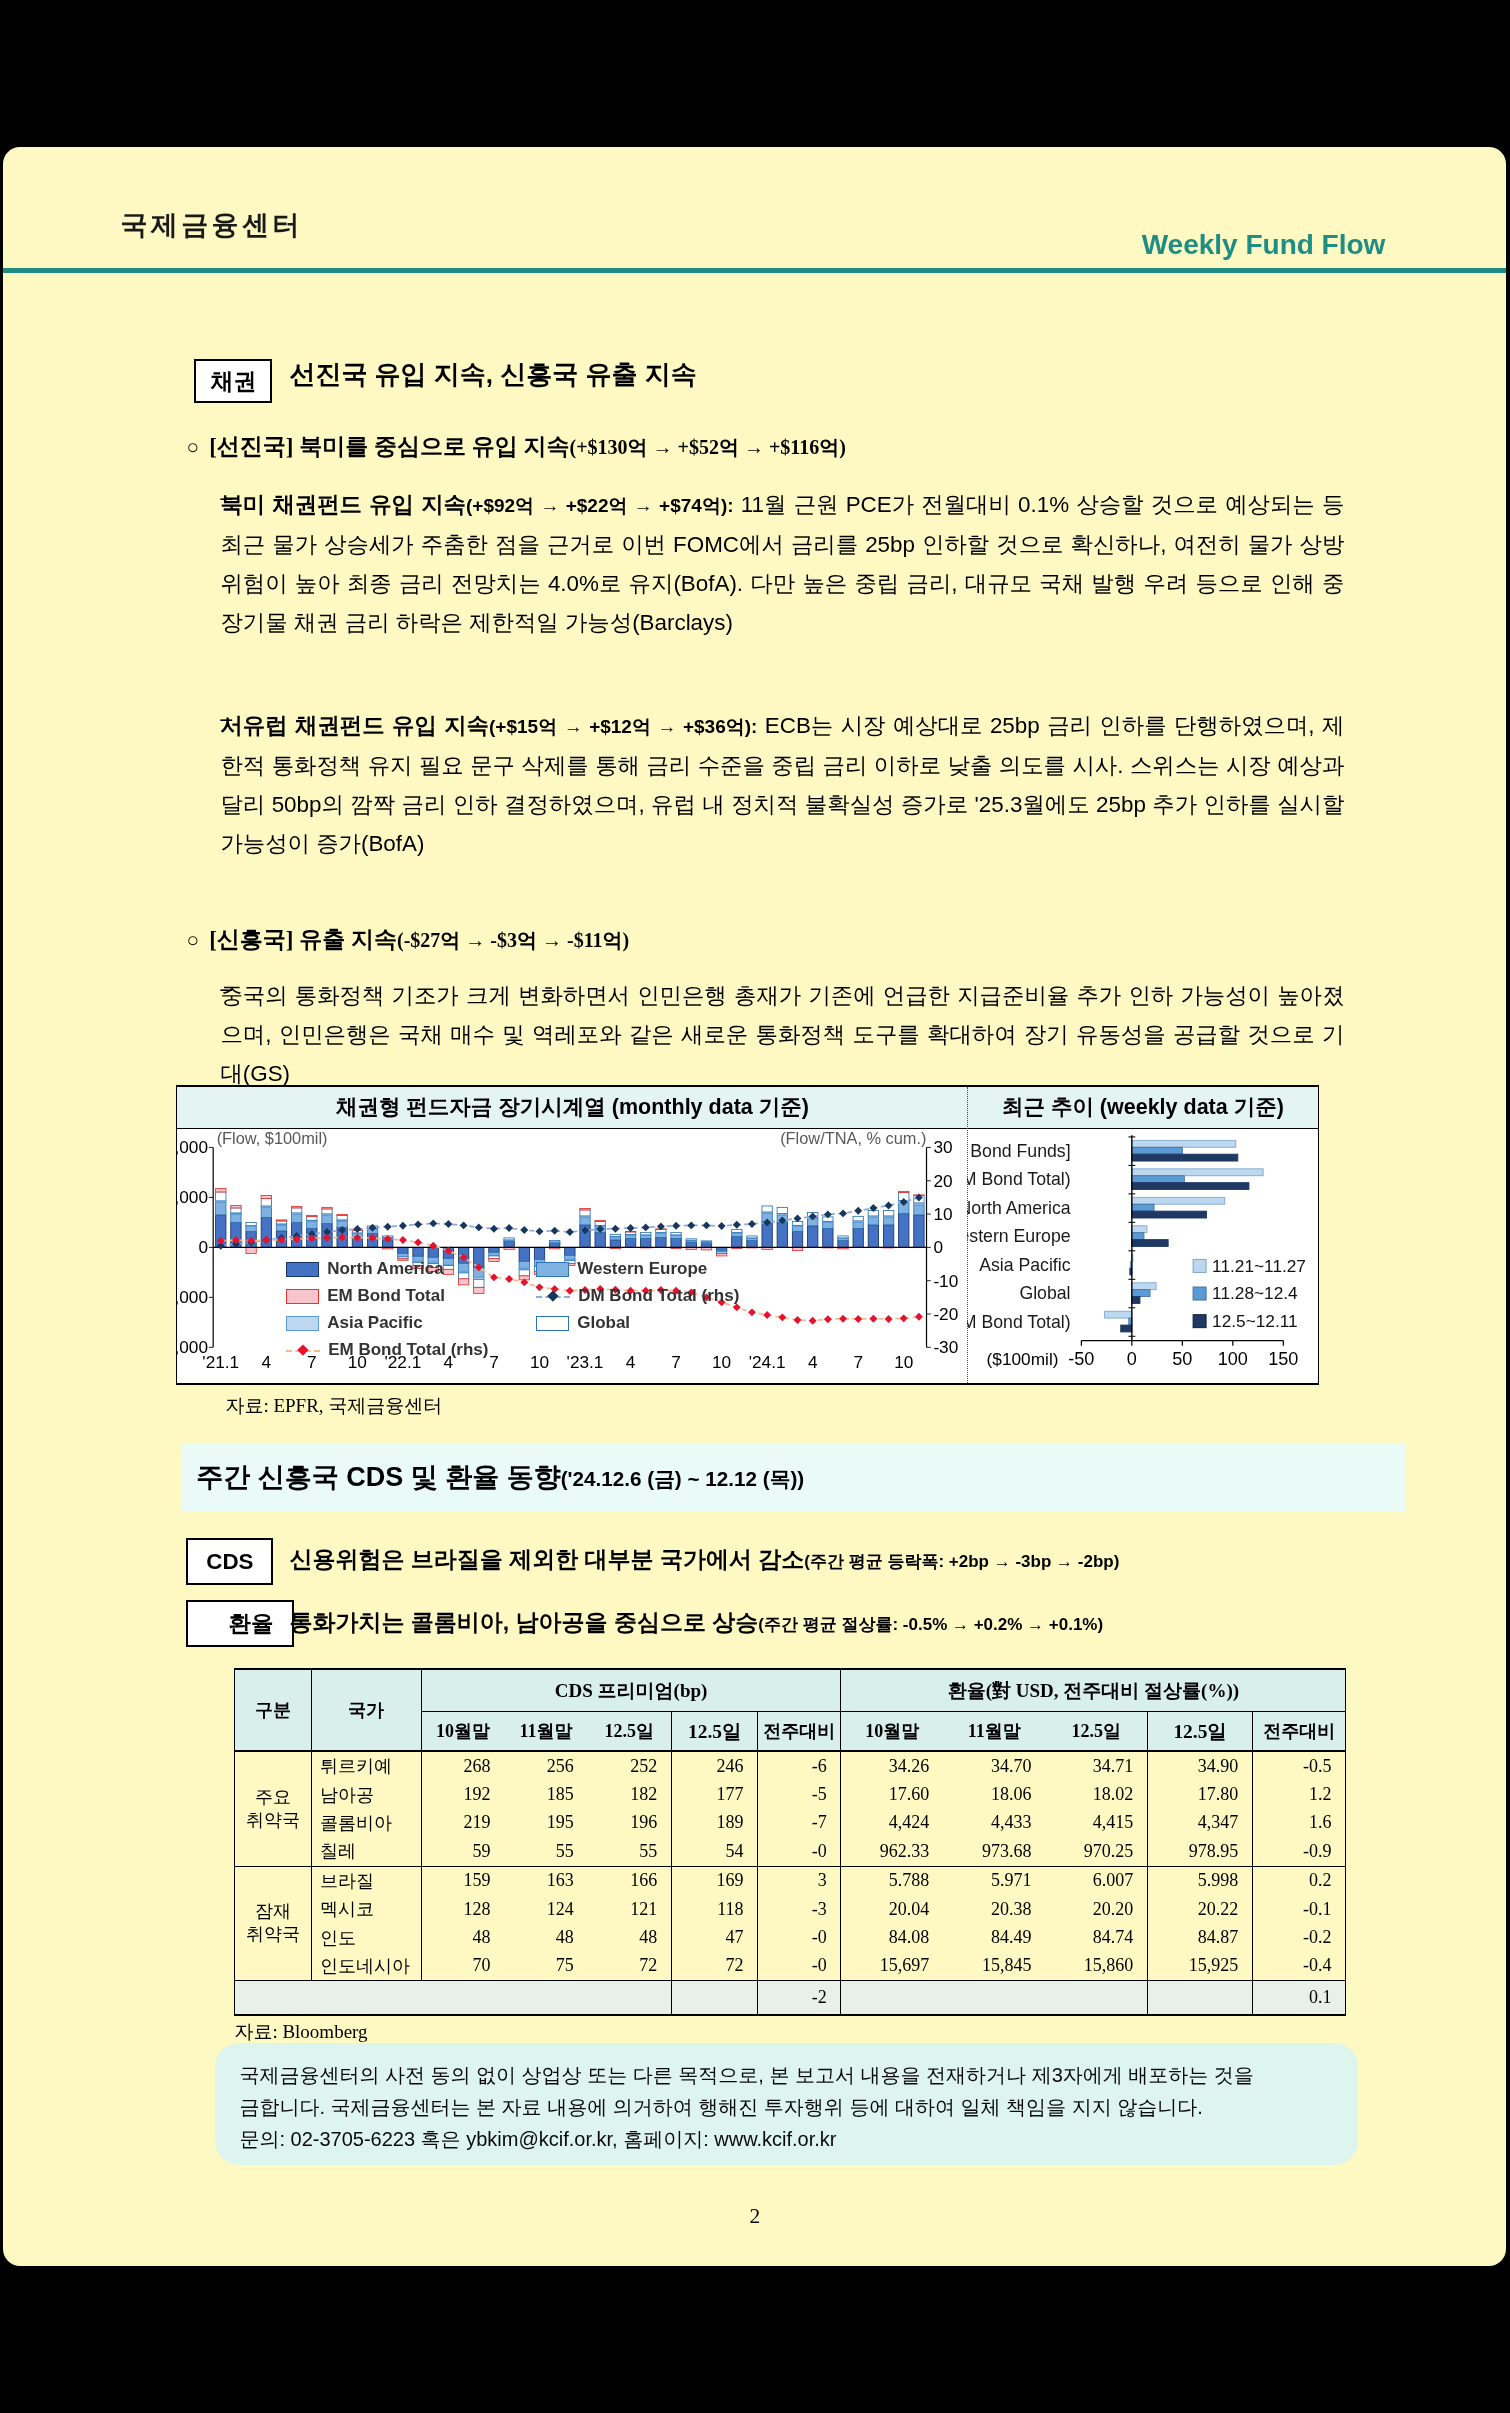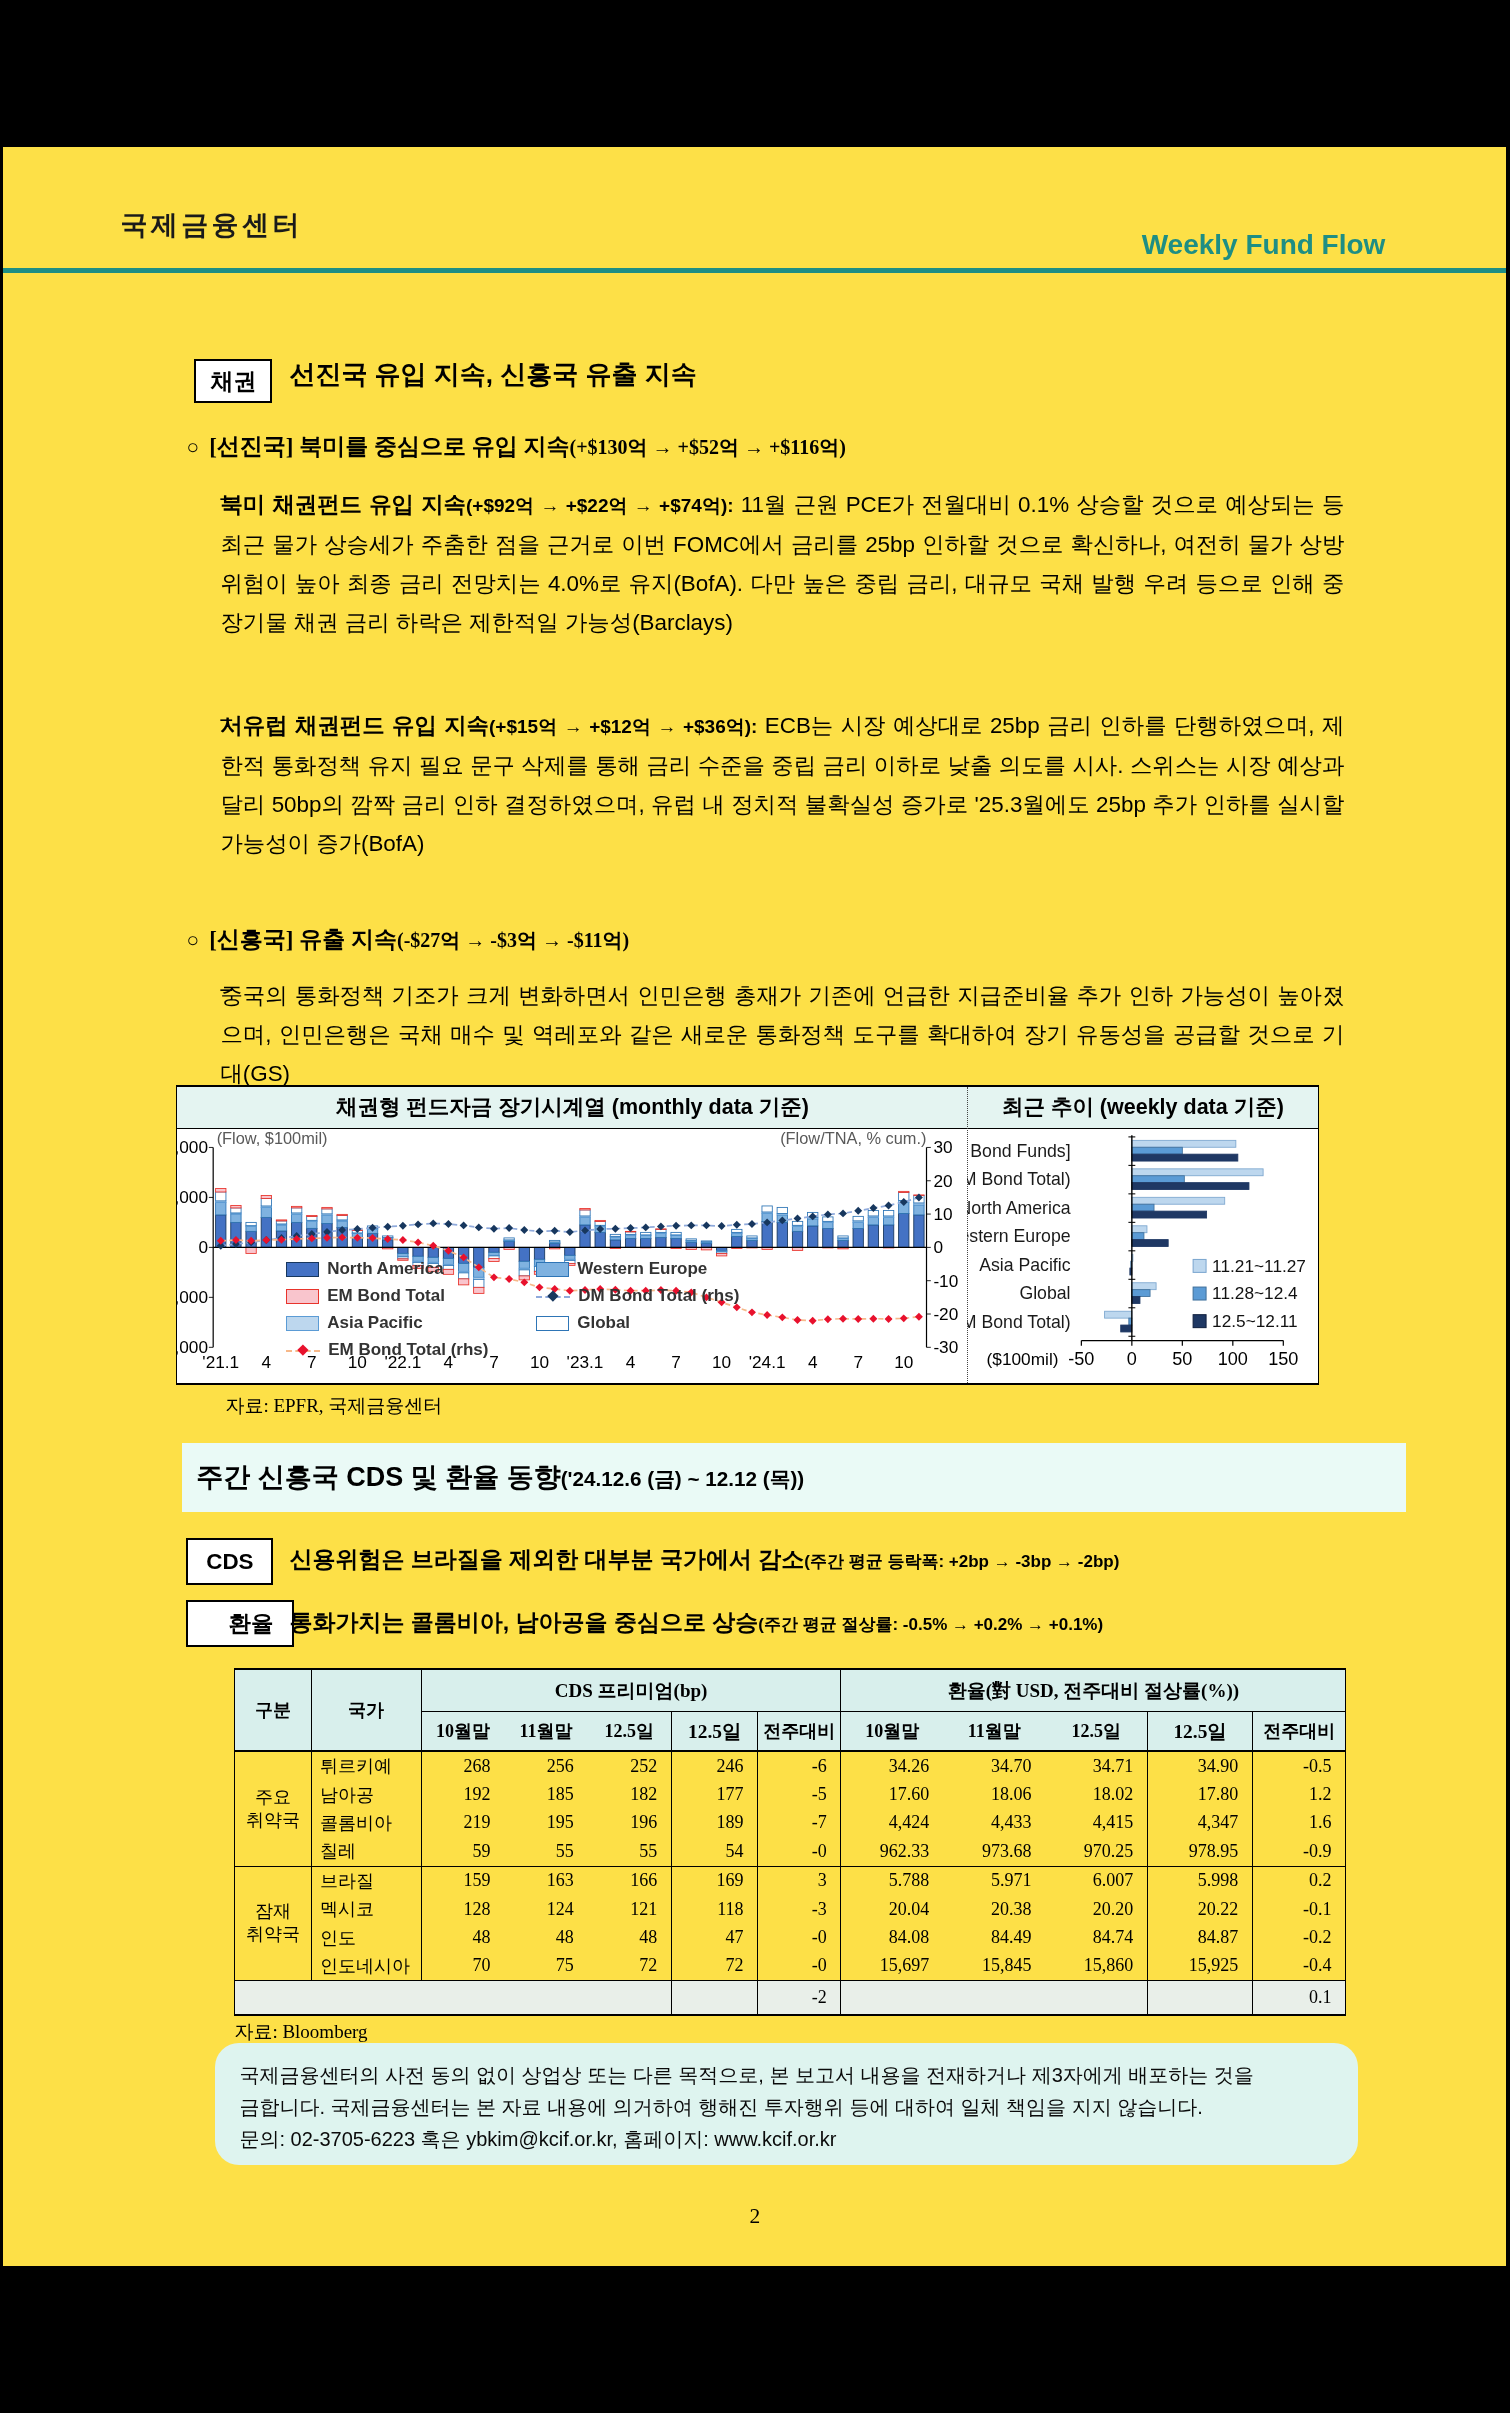--- a/index.html
+++ b/index.html
@@ -1,19 +1,19 @@
 <!DOCTYPE html>
 <html style="font-size:13.8px"><head>
 <meta charset="utf-8">
 <style>
   html,body{margin:0;padding:0;background:#000;}
   body{width:1510px;height:2413px;position:relative;overflow:hidden;
        font-family:"Liberation Sans",sans-serif;}
   .abs{position:absolute;}
-  .page{position:absolute;left:3.4px;top:147px;width:1503px;height:2119px;background:#fde047;}
+  .page{position:absolute;left:3.4px;top:147px;width:1503px;height:2119px;background:#fef9c3;border-radius:17px;}
 
   
   .brand{left:117px;top:60px;font-size:27px;font-weight:700;letter-spacing:3.4px;color:#1a1a1a;}
   .doctitle{right:121px;top:82px;font-size:28px;font-weight:700;color:#1e8e84;}
   .toprule{left:0;right:0;top:121px;height:5.2px;background:#1e8e84;}
 
   
   .tagbox{border:2.6px solid #000;font-weight:700;text-align:center;color:#000;background:#fff;}
   .bond-tag{left:191px;top:212px;width:74px;height:40px;font-size:23px;line-height:40px;}
   .bond-title{left:286px;top:210px;font-size:26px;font-weight:700;color:#000;}

